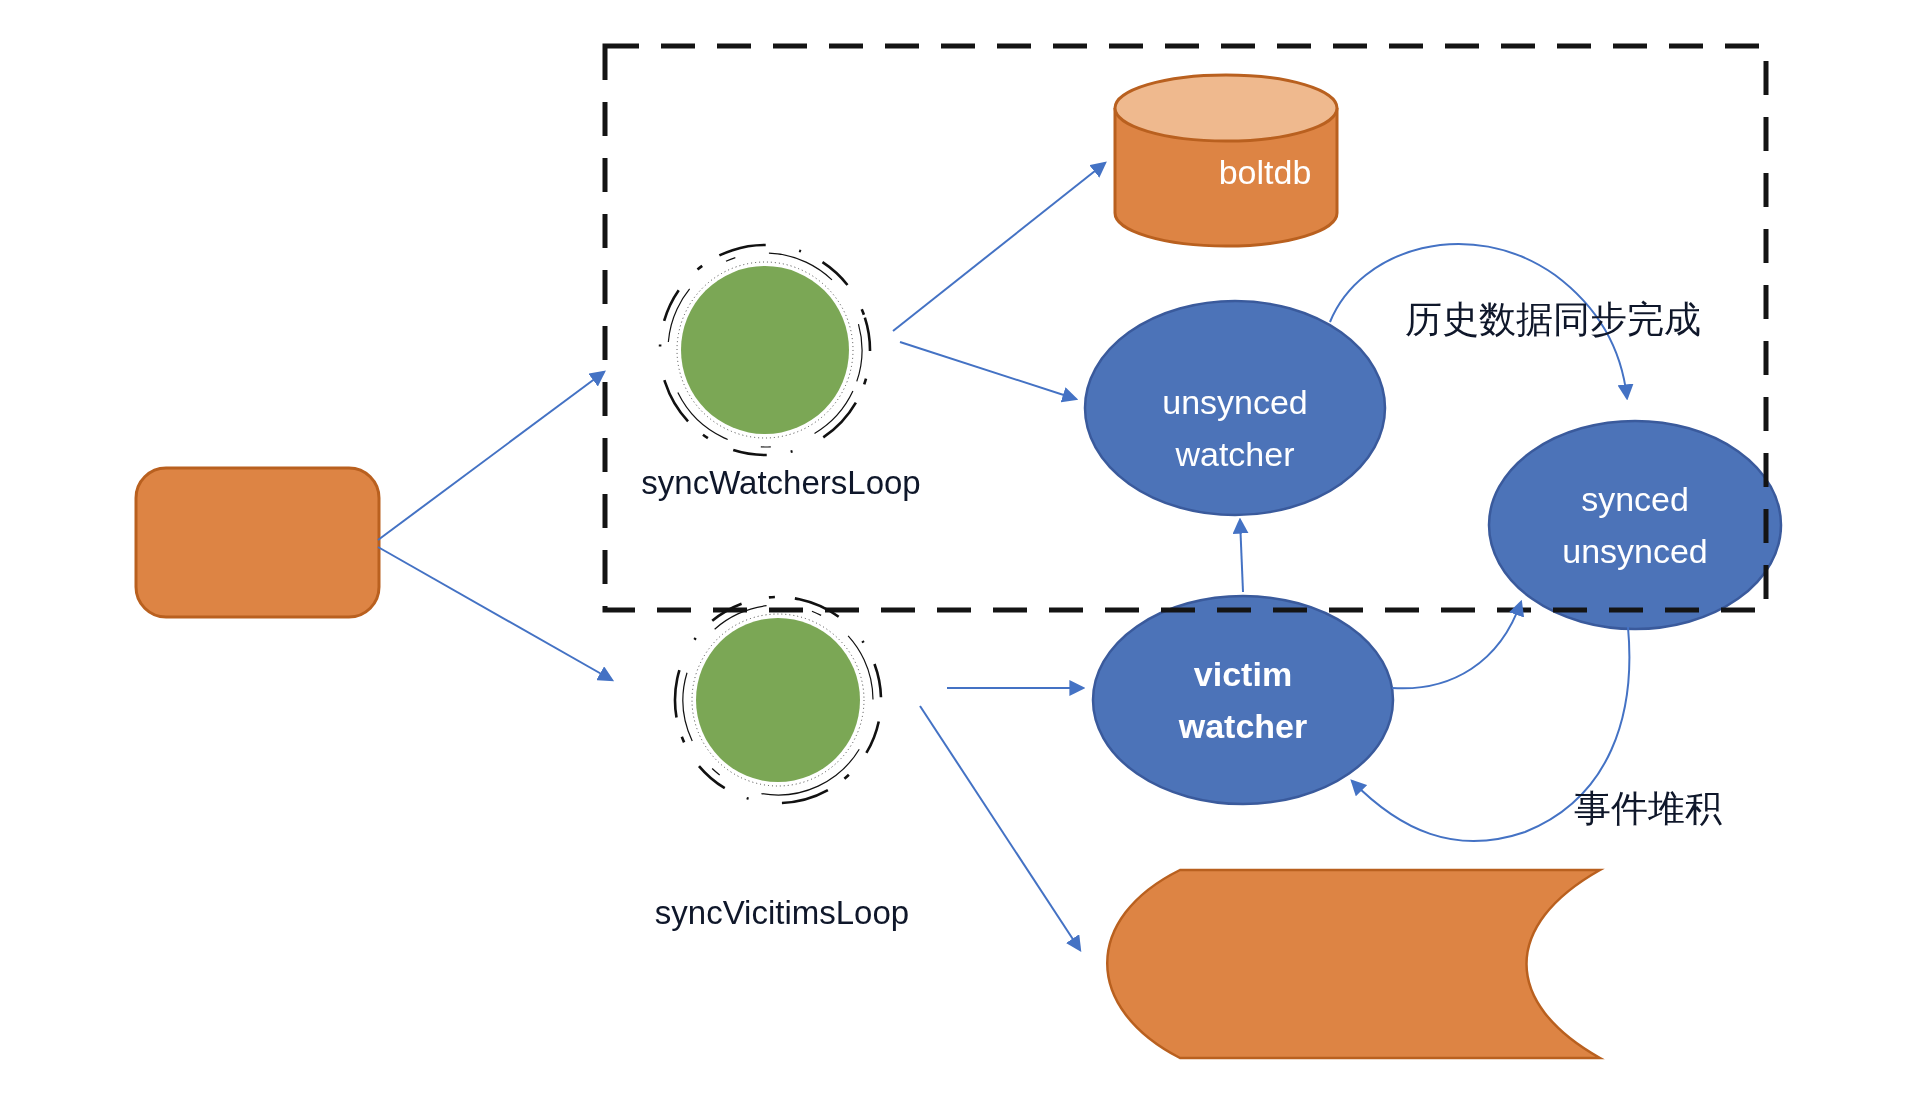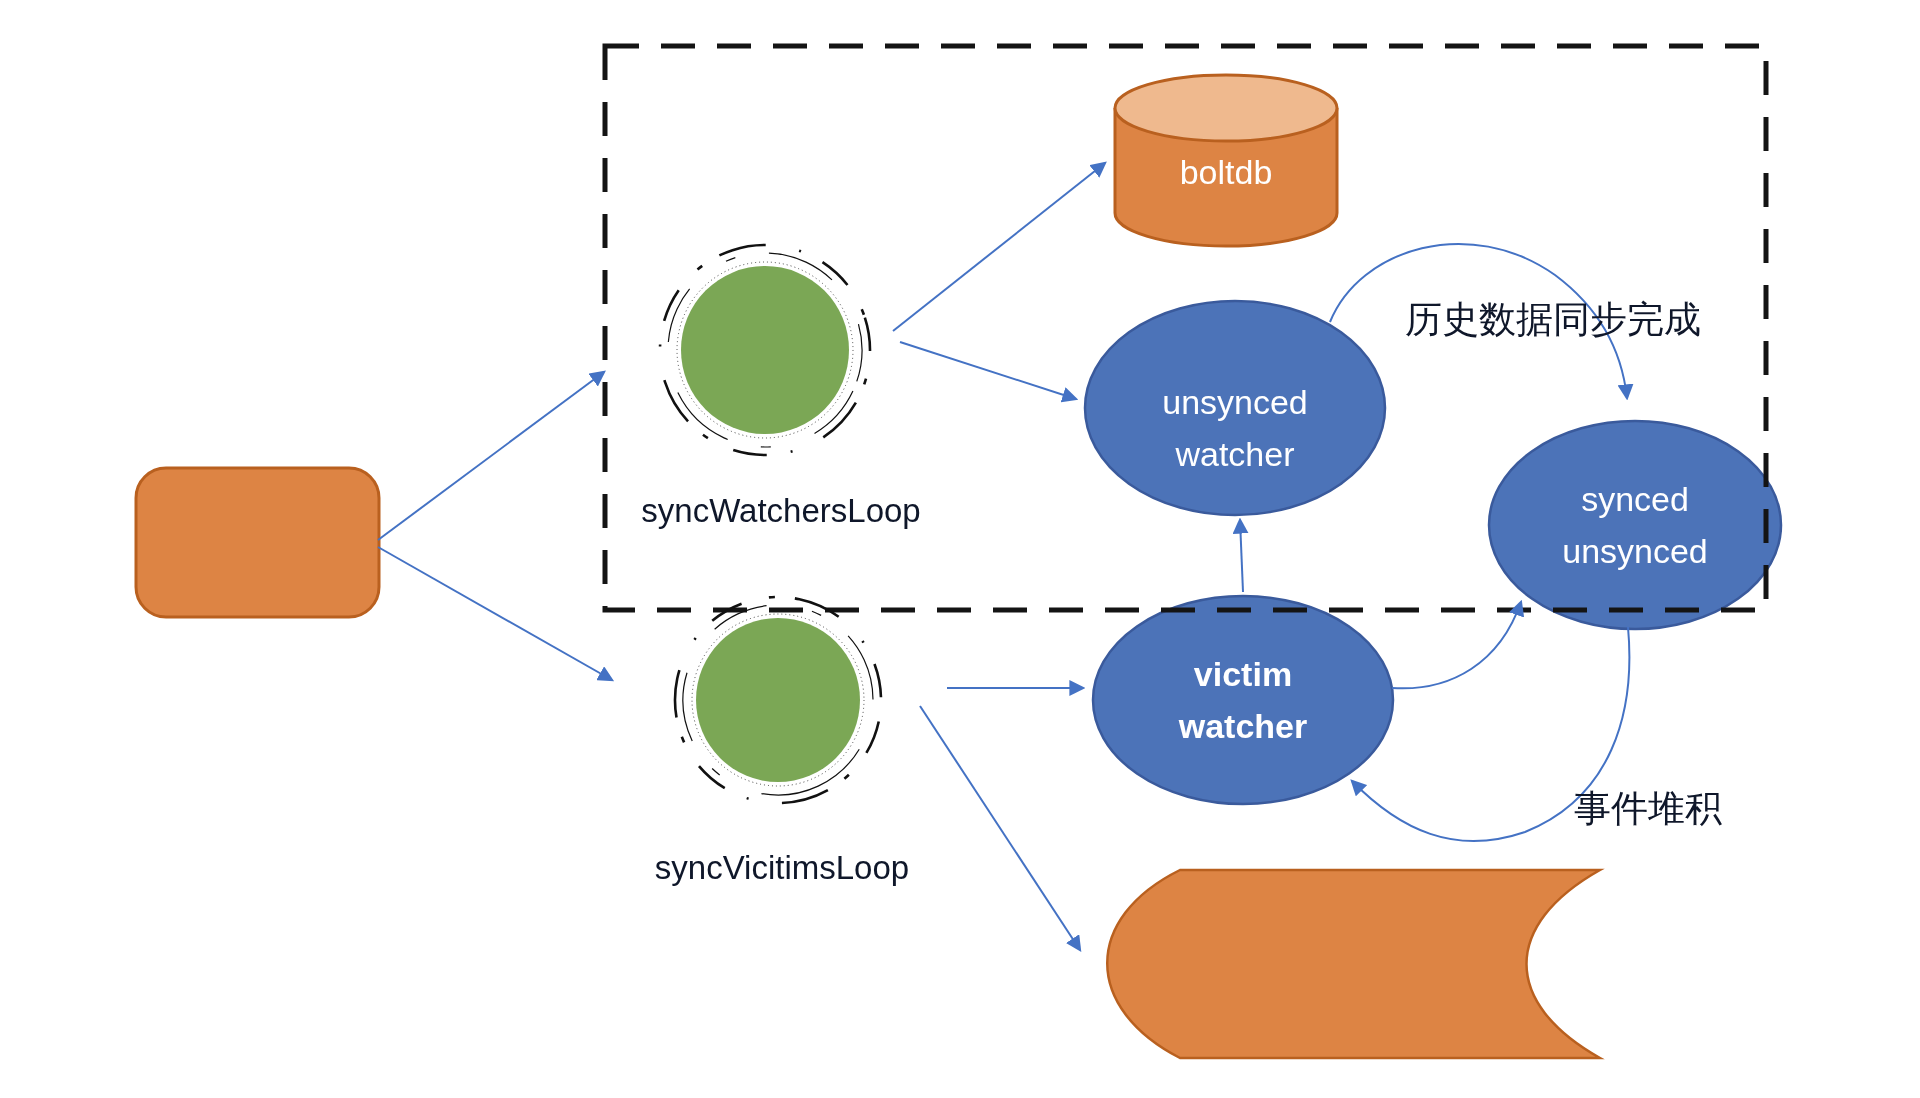--- a/index.html
+++ b/index.html
@@ -65,33 +65,33 @@
 
     <g>
       <circle cx="778" cy="700" r="82" style="fill:var(--green-fill,#7BA755)"></circle>
       <circle cx="778" cy="700" r="86" style="fill:none; stroke:#444; stroke-width:1; stroke-dasharray:1 3"></circle>
       <circle cx="778" cy="700" r="95" transform="rotate(65 778 700)" style="fill:none; stroke:#111; stroke-width:1.2; stroke-dasharray:58 46 10 34 70 52"></circle>
       <circle cx="778" cy="700" r="103" transform="rotate(12 778 700)" style="fill:none; stroke:#111; stroke-width:2.6; stroke-dasharray:34 28 6 20 48 34 2 24"></circle>
     </g>
   </svg>
 
 
-  <div class="lbl white fs-node" style="left:1115px; top:142px; width:222px; height:60px;">boltdb</div>
+  <div class="lbl white fs-node" style="left:1115px; top:142px; width:222px; height:60px;padding-left:39px;">boltdb</div>
 
   <div class="lbl white fs-node" style="left:1085px; top:373px; width:300px; height:110px;">unsynced
 watcher</div>
 
   <div class="lbl white fs-node" style="left:1485px; top:470px; width:300px; height:110px;">synced
 unsynced</div>
 
   <div class="lbl white fs-node" style="left:1093px; top:645px; width:300px; height:110px;font-weight:bold;">victim
 watcher</div>
 
 
-  <div class="lbl black fs-loop" style="left:606px; top:460px; width:350px; height:46px;margin-top:28px;">syncWatchersLoop</div>
+  <div class="lbl black fs-loop" style="left:606px; top:460px; width:350px; height:46px;">syncWatchersLoop</div>
 
-  <div class="lbl black fs-loop" style="left:607px; top:845px; width:350px; height:46px;">syncVicitimsLoop</div>
+  <div class="lbl black fs-loop" style="left:607px; top:890px; width:350px; height:46px;">syncVicitimsLoop</div>
 
   <div class="lbl black fs-cjk" style="left:1393px; top:297px; width:320px; height:46px;">历史数据同步完成</div>
 
   <div class="lbl black fs-cjk" style="left:1568px; top:786px; width:160px; height:46px;">事件堆积</div>
 
 </div>
 
 </body></html>

